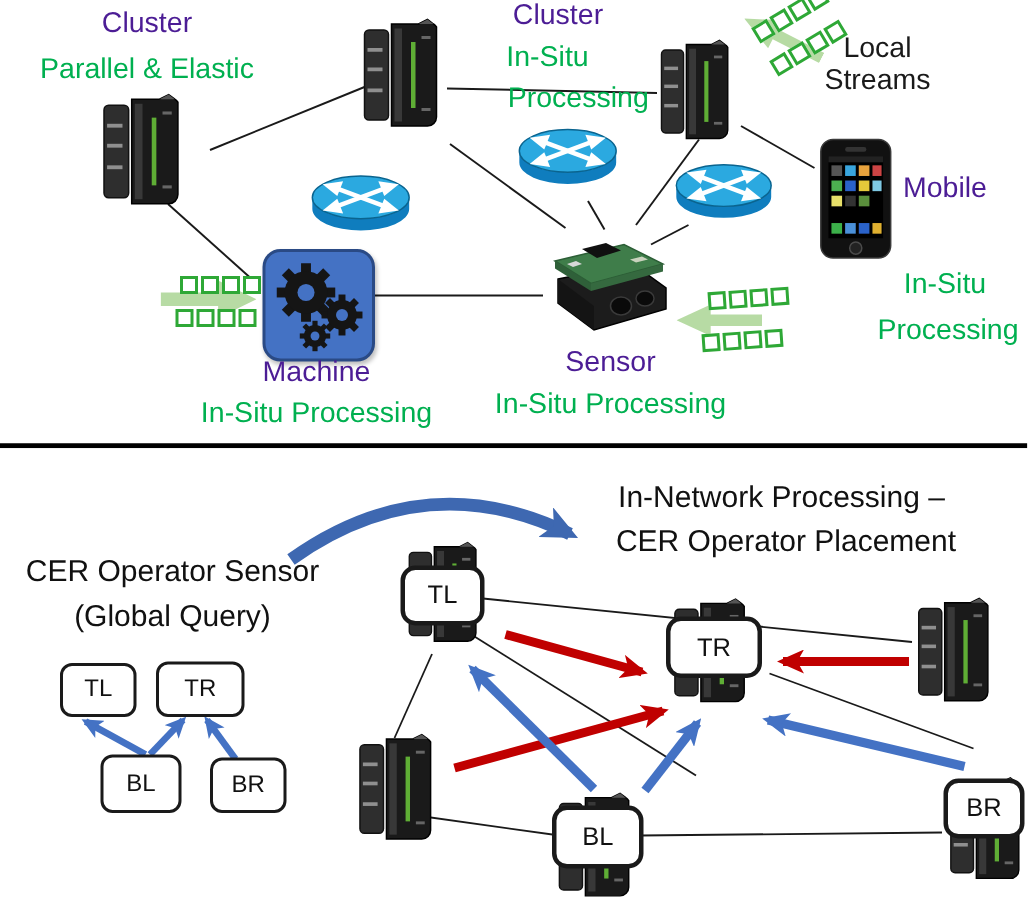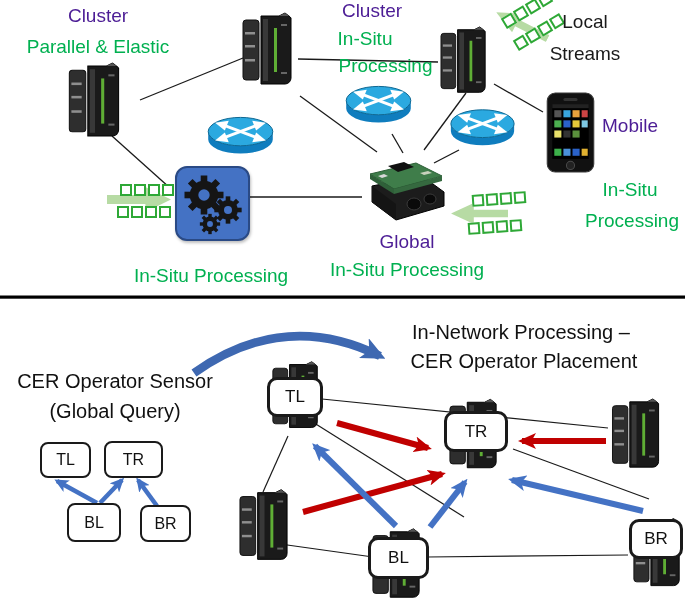--- a/index.html
+++ b/index.html
@@ -261,30 +261,31 @@
   <div class="p-node" style="left:368px;top:537px;width:55px;height:36px">BL</div>
   <div class="p-node" style="left:629px;top:519px;width:48px;height:34px">BR</div>
 
   <div class="lbl red" style="left:38px;top:5px;width:120px;font-size:19px">Cluster</div>
   <div class="lbl green" style="left:5px;top:36px;width:186px;font-size:19px">Parallel &amp; Elastic</div>
 
   <div class="lbl red" style="left:326px;top:0px;width:92px;font-size:19px">Cluster</div>
   <div class="lbl green" style="left:319px;top:28px;width:92px;font-size:19px">In-Situ</div>
   <div class="lbl green" style="left:333px;top:55px;width:105px;font-size:19px">Processing</div>
 
-  <div class="lbl black" style="left:543px;top:11px;width:84px;font-size:19px">Local</div>
+  <div class="lbl black" style="left:543px;top:22px;width:84px;font-size:19px">Local</div>
   <div class="lbl red" style="left:589px;top:115px;width:82px;font-size:19px">Mobile</div>
 
   <div class="lbl black" style="left:537px;top:43px;width:96px;font-size:19px">Streams</div>
   <div class="lbl green" style="left:589px;top:179px;width:82px;font-size:19px">In-Situ</div>
   <div class="lbl green" style="left:580px;top:210px;width:104px;font-size:19px">Processing</div>
 
+  <div class="lbl red" style="left:160px;top:238px;width:102px;font-size:19px">Machine</div>
   <div class="lbl green" style="left:120px;top:265px;width:182px;font-size:19px">In-Situ Processing</div>
 
-  <div class="lbl red" style="left:355px;top:231px;width:104px;font-size:19px">Global</div>
+  <div class="lbl red" style="left:355px;top:231px;width:104px;font-size:19px">Sensor</div>
   <div class="lbl green" style="left:313px;top:259px;width:188px;font-size:19px">In-Situ Processing</div>
 
   <div class="lbl title20" style="left:6px;top:370px;width:218px">CER Operator Sensor</div>
   <div class="lbl title20" style="left:6px;top:400px;width:218px">(Global Query)</div>
   <div class="lbl title20" style="left:388px;top:321px;width:266px">In-Network Processing –</div>
   <div class="lbl title20" style="left:388px;top:350px;width:272px">CER Operator Placement</div>
 
 </div>
 
 </body></html>

